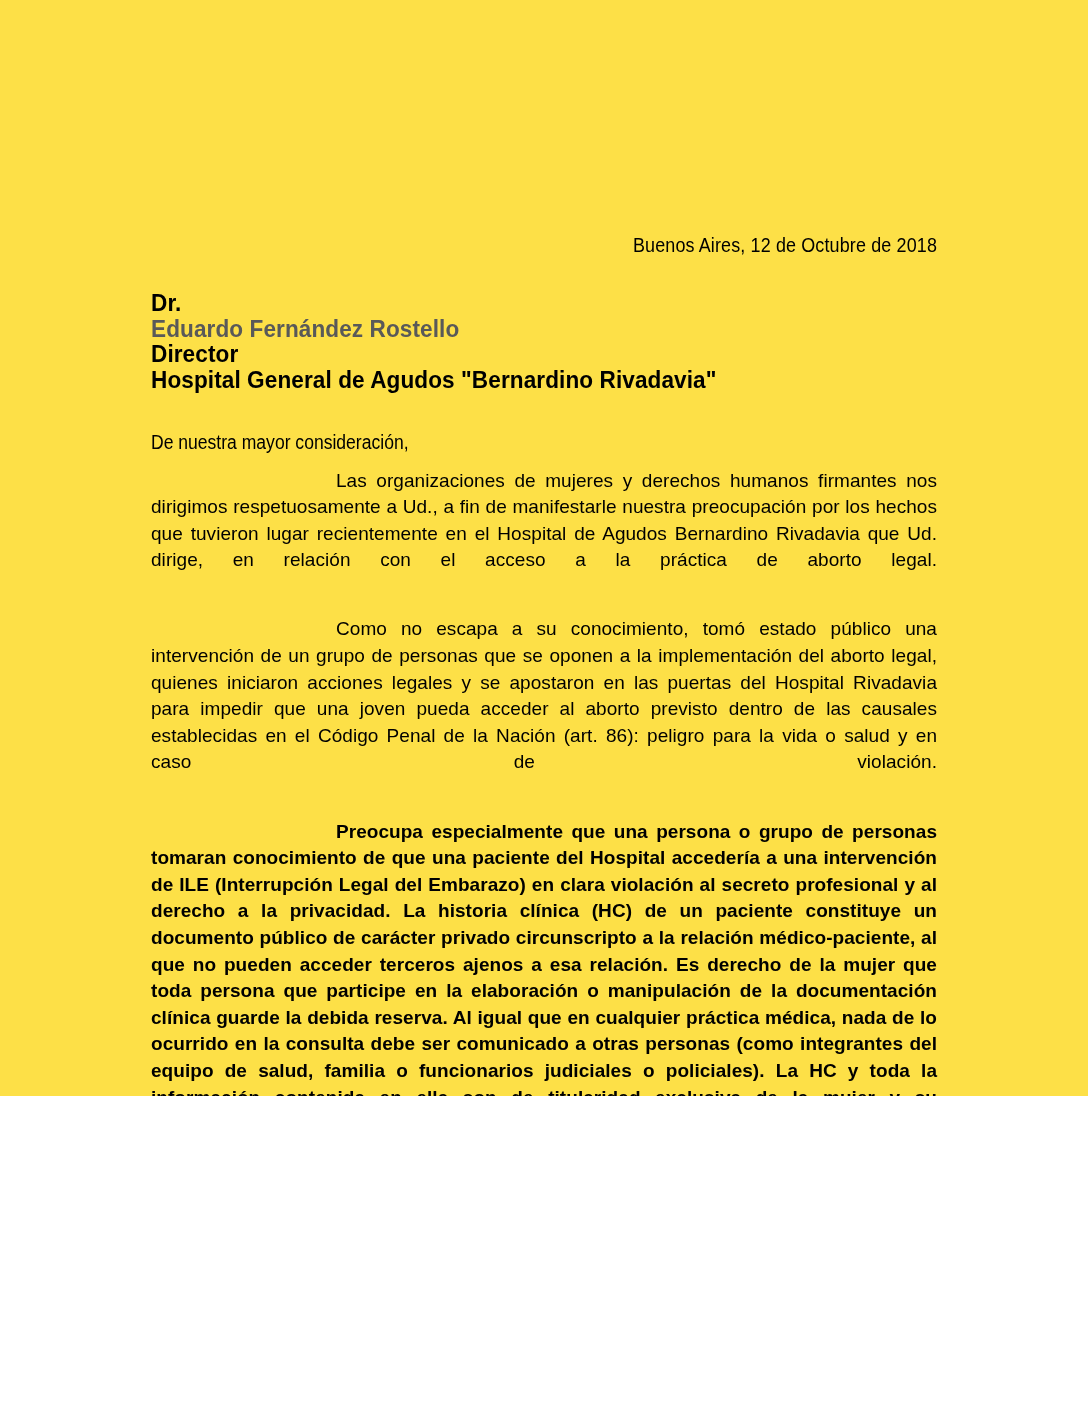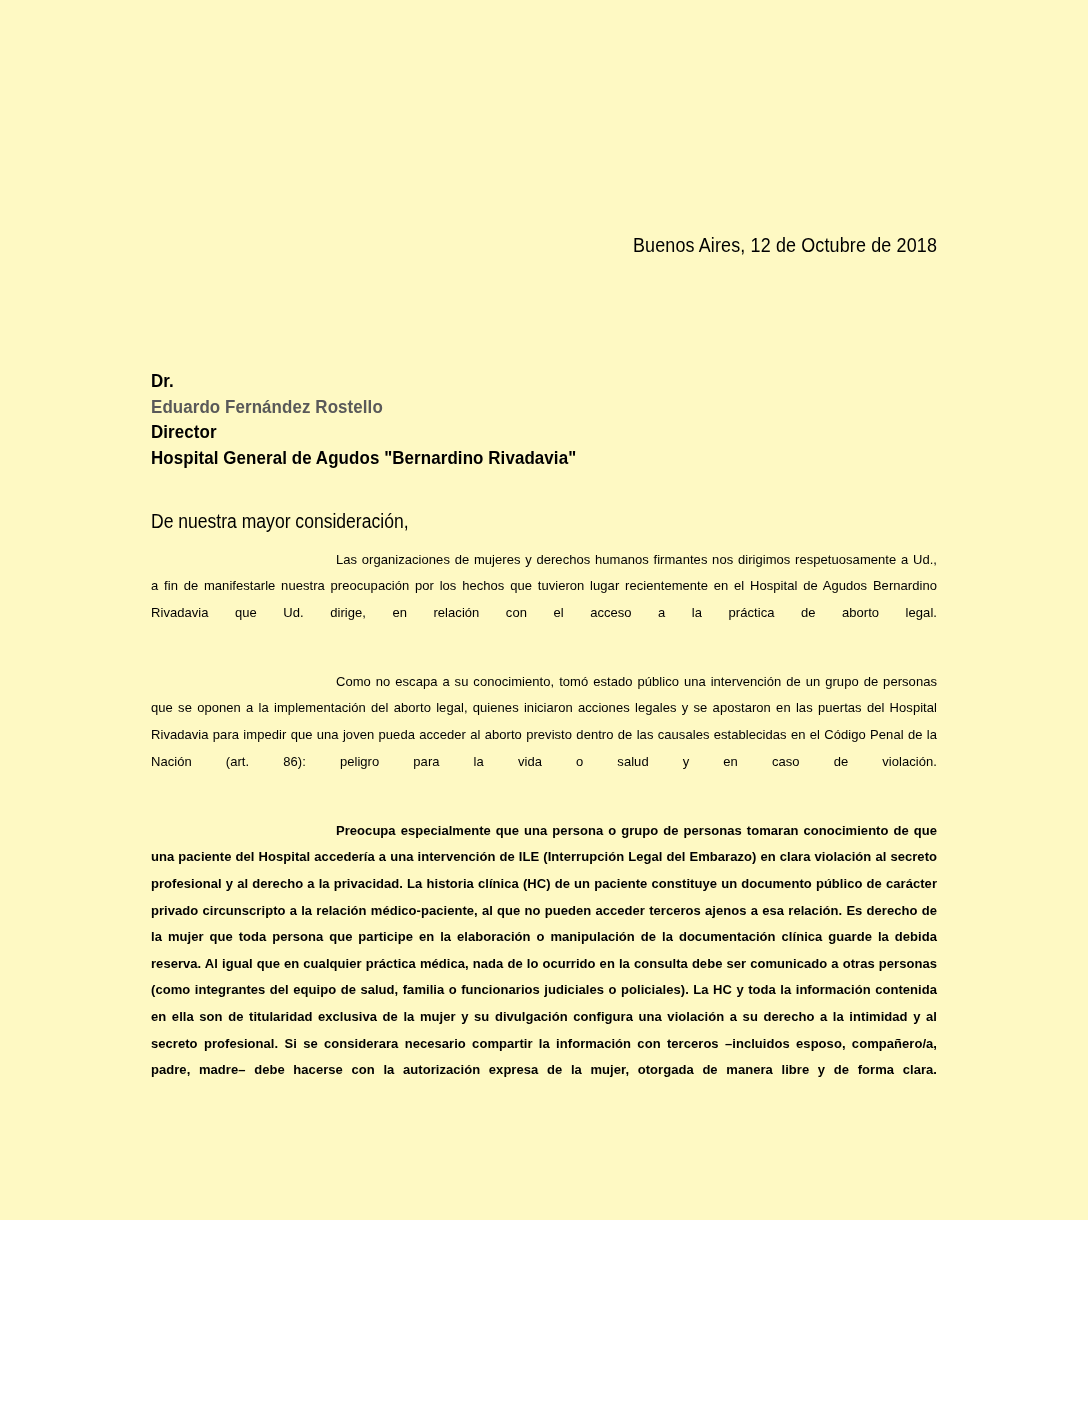--- a/index.html
+++ b/index.html
@@ -5,22 +5,22 @@
 <style>
   html, body {
     margin: 0;
     padding: 0;
     background: #ffffff;
   }
 
   .page {
     position: relative;
     width: 1088px;
-    height: 1220px;
-    background: #fef9c3;
+    height: 1096px;
+    background: #fde047;
     margin: 0 auto;
     overflow: hidden;
     font-family: "Liberation Sans", "DejaVu Sans", sans-serif;
     color: #000000;
     -webkit-font-smoothing: none;
   }
 
   .content {
     position: absolute;
     left: 151px;
@@ -36,23 +36,23 @@
     line-height: 26px;
     letter-spacing: 0.15px;
     transform: scaleX(0.92);
     transform-origin: right center;
     white-space: nowrap;
     color: #000000;
   }
 
   
   .addressee {
-    margin-top: 111px;
+    margin-top: 32px;
     font-weight: bold;
-    font-size: 18px;
+    font-size: 24px;
     line-height: 25.5px;
     letter-spacing: 0.1px;
   }
   .addressee div {
     transform: scaleX(0.94);
     transform-origin: left center;
     white-space: nowrap;
   }
   .addressee .name-gray {
     color: #595959;
@@ -68,21 +68,21 @@
     white-space: nowrap;
   }
 
   
   .body-block {
     margin-top: 12px;
   }
 
   p.para {
     margin: 4px 0 16px 0;
-    font-size: 13px;
+    font-size: 19px;
     line-height: 26.6px;
     text-align: justify;
     text-justify: inter-word;
     text-indent: 185px;
     letter-spacing: 0.05px;
     word-spacing: 0.2px;
     hyphens: none;
     color: #000000;
   }
   p.para:last-child {

